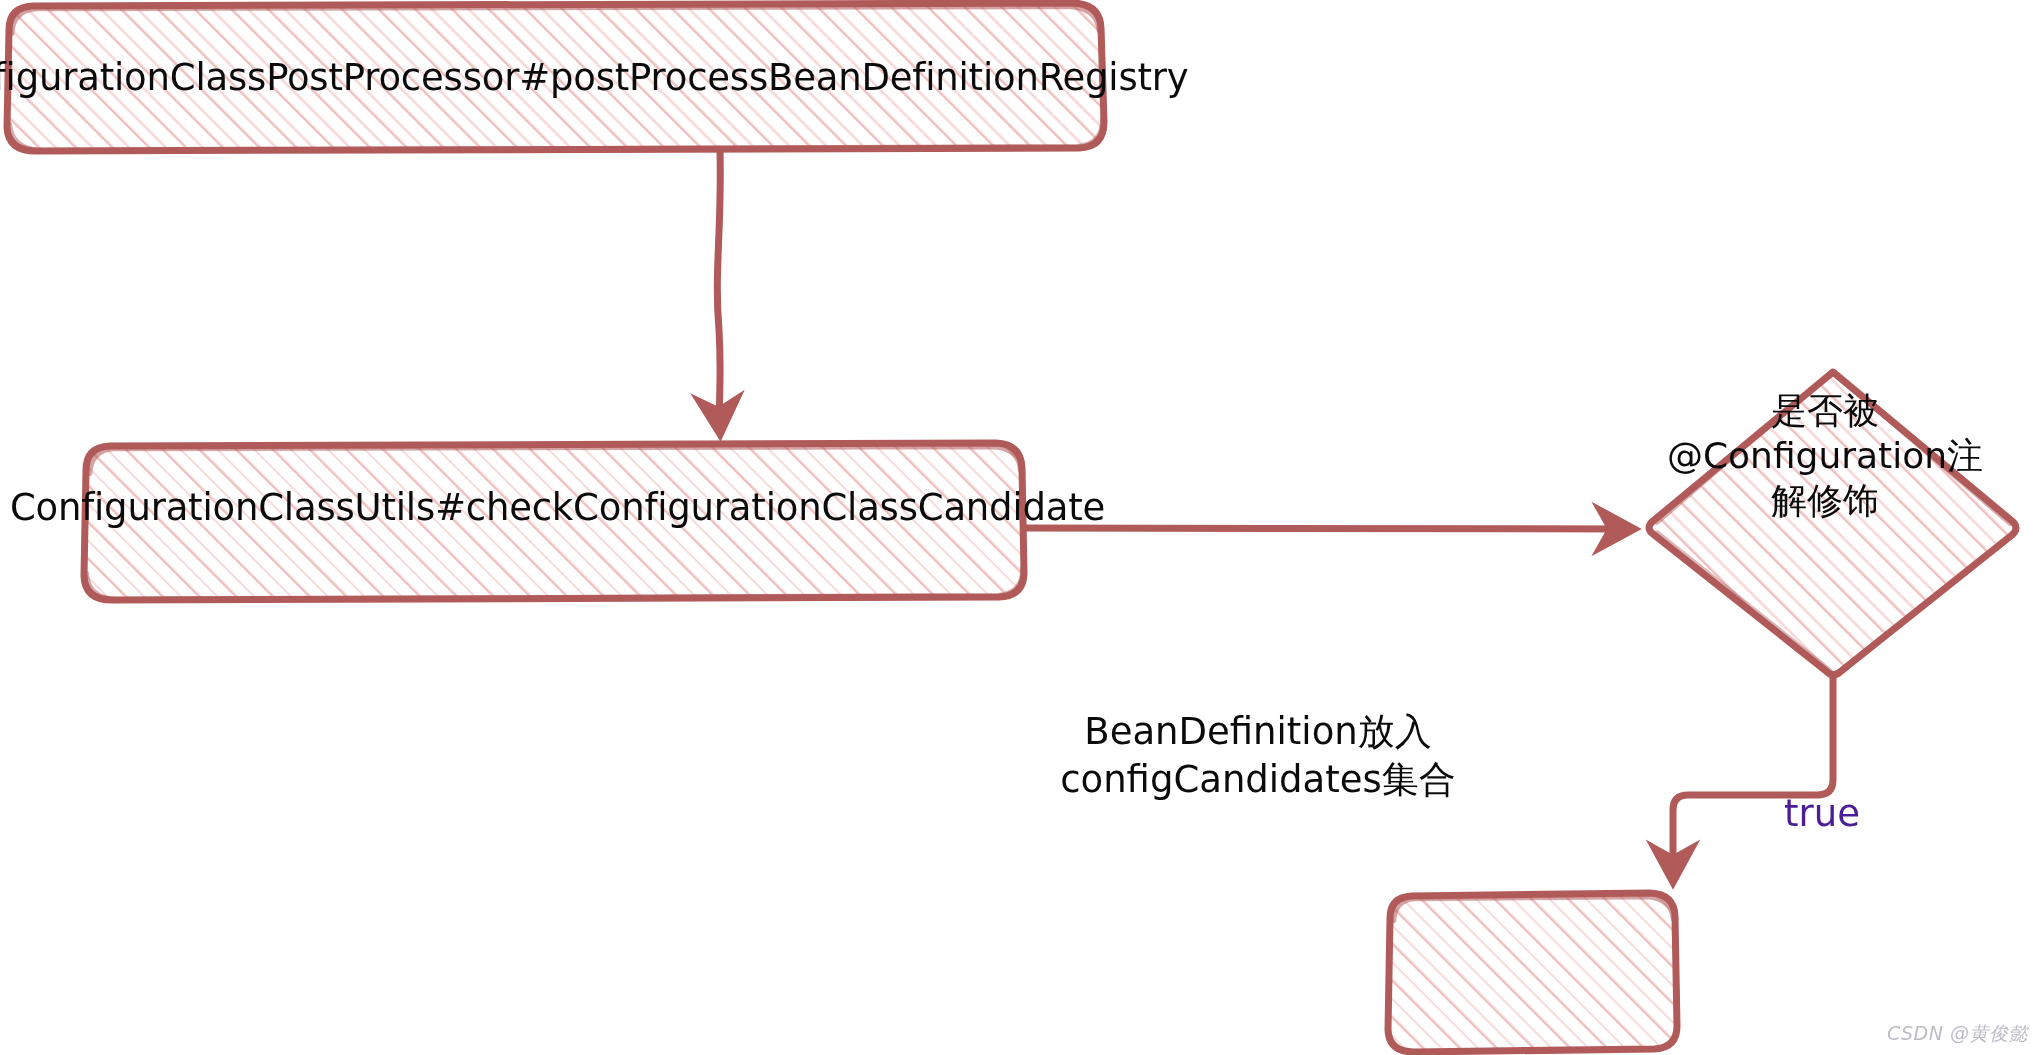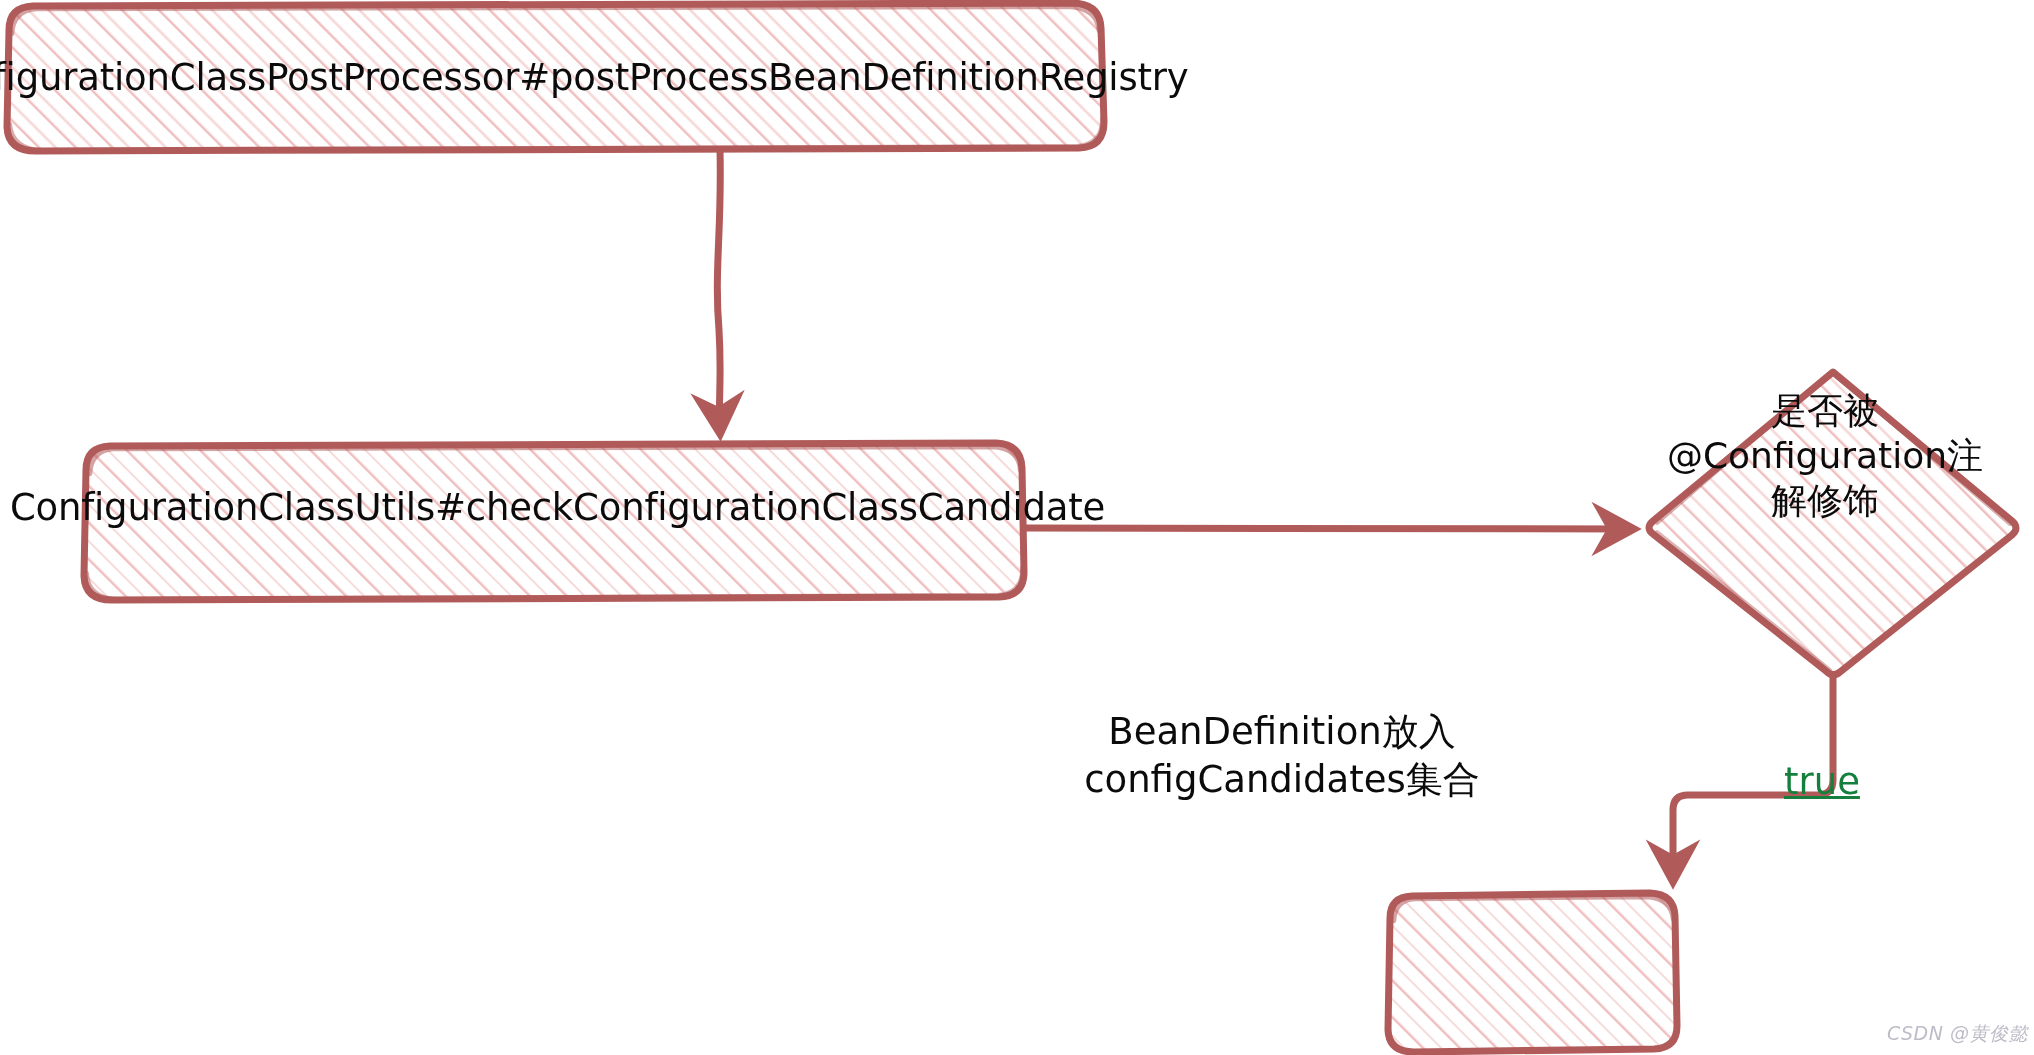--- a/index.html
+++ b/index.html
@@ -46,33 +46,32 @@
     font-size: 37px;
     letter-spacing: -0.2px;
   }
   #decision-label {
     left: 1625px; top: 370px;
     width: 400px; height: 170px;
     font-size: 36px;
     line-height: 1.25;
   }
   #proc-bottom-label {
-    left: 1072px; top: 700px;
+    left: 1048px; top: 700px;
     width: 420px; height: 112px;
     font-size: 37px;
     line-height: 1.3;
   }
   #edge-true-label {
     position: absolute;
-    left: 1784px; top: 760px;
+    left: 1784px; top: 792px;
     font-size: 37px;
-    color: #15803d;
+    color: #4c1d95;
     font-family: "DejaVu Sans", sans-serif;
     pointer-events: none;
-    text-decoration: underline;
   }
   #watermark {
     position: absolute;
     right: 6px; bottom: 8px;
     font-size: 19px;
     color: #b9b9c4;
     font-family: "DejaVu Sans", sans-serif;
     opacity: 0.95;
     letter-spacing: 0.5px;
     font-style: italic;

